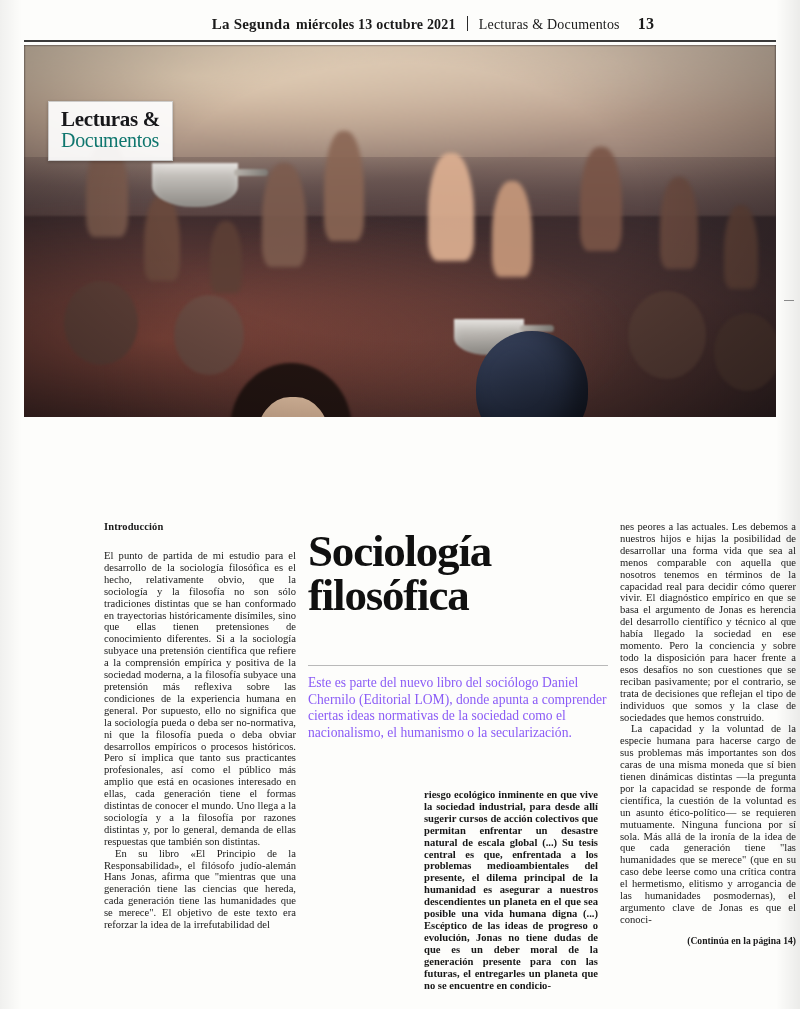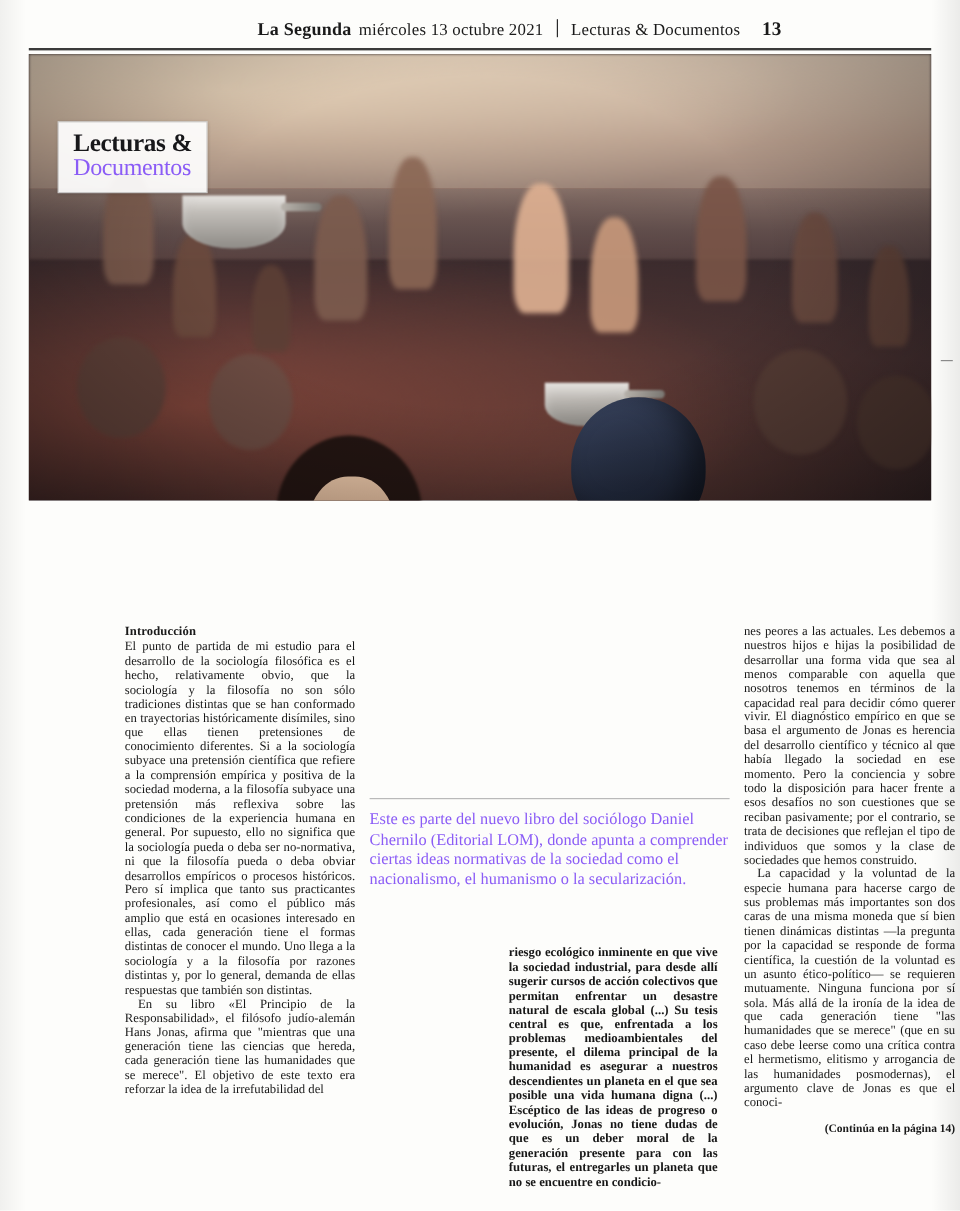--- a/index.html
+++ b/index.html
@@ -35,21 +35,21 @@
     font-family: "Liberation Serif", serif;
     font-size: 14.5px;
     letter-spacing: .2px;
     padding-left: 33px;
   }
   .masthead .brand {
     font-weight: bold;
     font-size: 15px;
   }
   .masthead .date {
-    font-weight: normal;
+    font-weight: bold;
     font-size: 14px;
     text-align: right;
   }
   .masthead .sep {
     display: inline-block;
     width: 1px;
     height: 15px;
     background: #2a2a2a;
     margin: 0 5px;
     transform: translateY(2px);
@@ -170,40 +170,40 @@
     font-size: 21px;
     line-height: 1.02;
     letter-spacing: -.3px;
     color: #17171a;
   }
   .kicker .l2 {
     font-family: "Liberation Serif", serif;
     font-size: 20px;
     line-height: 1.05;
     letter-spacing: -.3px;
-    color: #8b5cf6;
+    color: #0f766e;
   }
 
   
   .article {
     position: absolute;
     left: 24px; top: 521px;
     width: 752px; height: 470px;
   }
 
   
   .col-left {
     position: absolute;
     left: 80px; top: 0;
     width: 192px;
   }
   .introlabel {
     font-weight: bold;
     font-size: 10.5px;
-    margin: 0 0 2px 0;
+    margin: 0 0 18px 0;
     letter-spacing: .1px;
   }
   .body-text {
     font-size: 10.6px;
     line-height: 11.9px;
     text-align: justify;
     hyphens: auto;
     -webkit-hyphens: auto;
     margin: 0;
     color: #171717;
@@ -334,20 +334,23 @@
   </div>
 
   <div class="article">
 
     <div class="col-left">
       <p class="introlabel">Introducción</p>
       <p class="body-text">El punto de partida de mi estudio para el desarrollo de la sociología filosófica es el hecho, relativamente obvio, que la sociología y la filosofía no son sólo tradiciones distintas que se han conformado en trayectorias históricamente disímiles, sino que ellas tienen pretensiones de conocimiento diferentes. Si a la sociología subyace una pretensión científica que refiere a la comprensión empírica y positiva de la sociedad moderna, a la filosofía subyace una pretensión más reflexiva sobre las condiciones de la experiencia humana en general. Por supuesto, ello no significa que la sociología pueda o deba ser no-normativa, ni que la filosofía pueda o deba obviar desarrollos empíricos o procesos históricos. Pero sí implica que tanto sus practicantes profesionales, así como el público más amplio que está en ocasiones interesado en ellas, cada generación tiene el formas distintas de conocer el mundo. Uno llega a la sociología y a la filosofía por razones distintas y, por lo general, demanda de ellas respuestas que también son distintas.</p>
       <p class="body-text">En su libro «El Principio de la Responsabilidad», el filósofo judío-alemán Hans Jonas, afirma que "mientras que una generación tiene las ciencias que hereda, cada generación tiene las humanidades que se merece". El objetivo de este texto era reforzar la idea de la irrefutabilidad del</p>
     </div>
 
+    <div class="headline-wrap">
+      <h1 class="headline">Sociología filosófica</h1>
+    </div>
     <div class="hl-rule"></div>
     <div class="standfirst">Este es parte del nuevo libro del sociólogo Daniel Chernilo (Editorial LOM), donde apunta a comprender ciertas ideas normativas de la sociedad como el nacionalismo, el humanismo o la secularización.</div>
 
     <div class="col-mid">
       <p class="body-text">riesgo ecológico inminente en que vive la sociedad industrial, para desde allí sugerir cursos de acción colectivos que permitan enfrentar un desastre natural de escala global (...) Su tesis central es que, enfrentada a los problemas medioambientales del presente, el dilema principal de la humanidad es asegurar a nuestros descendientes un planeta en el que sea posible una vida humana digna (...) Escéptico de las ideas de progreso o evolución, Jonas no tiene dudas de que es un deber moral de la generación presente para con las futuras, el entregarles un planeta que no se encuentre en condicio-</p>
     </div>
 
     <div class="col-right">
       <p class="body-text">nes peores a las actuales. Les debemos a nuestros hijos e hijas la posibilidad de desarrollar una forma vida que sea al menos comparable con aquella que nosotros tenemos en términos de la capacidad real para decidir cómo querer vivir. El diagnóstico empírico en que se basa el argumento de Jonas es herencia del desarrollo científico y técnico al que había llegado la sociedad en ese momento. Pero la conciencia y sobre todo la disposición para hacer frente a esos desafíos no son cuestiones que se reciban pasivamente; por el contrario, se trata de decisiones que reflejan el tipo de individuos que somos y la clase de sociedades que hemos construido.</p>
       <p class="body-text">La capacidad y la voluntad de la especie humana para hacerse cargo de sus problemas más importantes son dos caras de una misma moneda que sí bien tienen dinámicas distintas —la pregunta por la capacidad se responde de forma científica, la cuestión de la voluntad es un asunto ético-político— se requieren mutuamente. Ninguna funciona por sí sola. Más allá de la ironía de la idea de que cada generación tiene "las humanidades que se merece" (que en su caso debe leerse como una crítica contra el hermetismo, elitismo y arrogancia de las humanidades posmodernas), el argumento clave de Jonas es que el conoci-</p>

